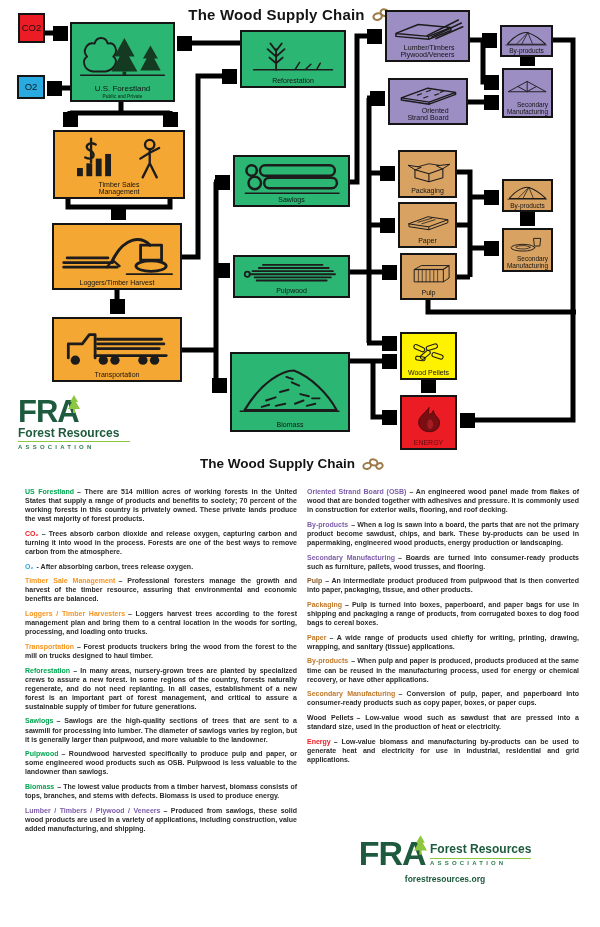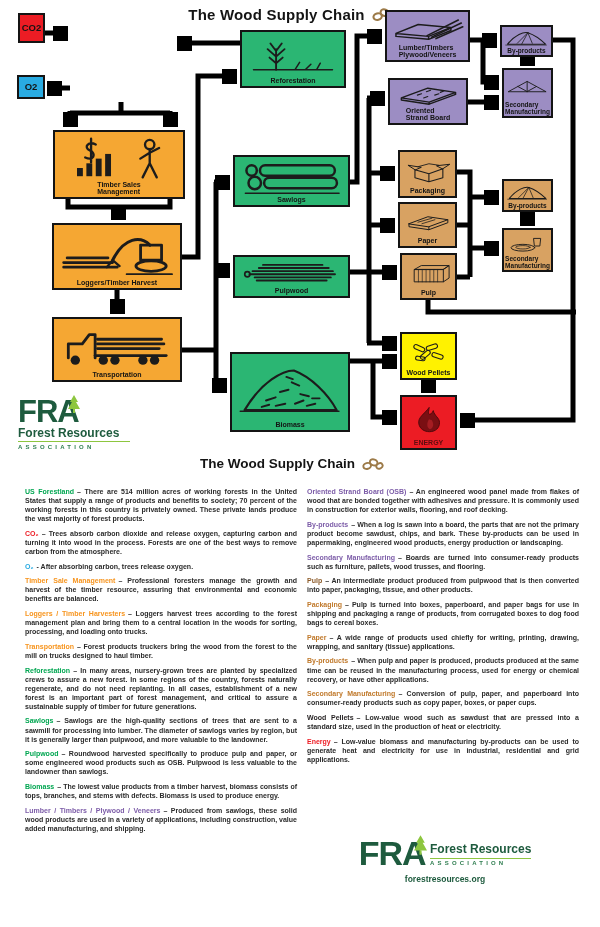--- a/index.html
+++ b/index.html
@@ -5,21 +5,21 @@
   html,body{margin:0;padding:0;background:#fff;}
   .poster{position:relative;width:600px;height:927px;background:#fff;overflow:hidden;
           font-family:"Liberation Sans","DejaVu Sans",sans-serif;color:#1a1a1a;}
   
   .title-row{position:absolute;left:0;right:16px;display:flex;align-items:center;justify-content:center;gap:7px;}
   .big-title{font-size:15px;font-weight:bold;color:#141414;letter-spacing:.2px;}
   .legend-title{font-size:13.5px;font-weight:bold;color:#141414;}
   
   .node{position:absolute;box-sizing:border-box;border:2px solid #141414;display:flex;flex-direction:column;
         align-items:center;justify-content:flex-end;padding:2px 1px 1px;}
-  .node-label{font-size:7px;font-weight:bold;line-height:1.08;text-align:left;white-space:pre-line;color:#141414;}
+  .node-label{font-size:7px;font-weight:normal;line-height:1.08;text-align:right;white-space:pre-line;color:#141414;}
   .node-sublabel{font-size:4.6px;font-weight:bold;color:#0d4d28;line-height:1.1;}
   .node svg{flex:1 1 auto;width:94%;min-height:0;stroke:#1c1c1c;fill:none;stroke-width:3;
             stroke-linecap:round;stroke-linejoin:round;}
   .gas{justify-content:center;padding:0;}
   .gas .node-label{font-size:9.5px;}
   .green{background:#2BB673;}.orange{background:#F5A733;}.purple{background:#9C8DC3;}
   .tan{background:#D8A262;}.yellow{background:#FFF200;}.redbox{background:#EC1C24;}
   .blue{background:#29ABE2;}
   .energy-label{color:#5f0c0f;}
   
@@ -104,20 +104,31 @@
   </svg>
 
   <div class="node redbox gas" style="left:18px;top:13px;width:27px;height:30px;">
     <div class="node-label">CO2</div>
   </div>
 
   <div class="node blue gas" style="left:17px;top:75px;width:28px;height:24px;">
     <div class="node-label">O2</div>
   </div>
 
+  <div class="node green" style="left:70px;top:22px;width:105px;height:80px;">
+    <svg viewBox="0 0 100 46">
+      <path d="M18,40 C8,38 6,28 12,24 C6,18 12,8 20,10 C22,2 32,2 34,10 C42,8 46,18 40,24 C46,28 42,38 32,40 Z" stroke-width="2"></path>
+      <path d="M52,4 L41,24 H47 L38,40 H66 L57,24 H63 Z" fill="#143a21" stroke="none"></path>
+      <rect x="50" y="40" width="4" height="4" fill="#143a21" stroke="none"></rect>
+      <path d="M80,12 L72,26 H76 L69,39 H91 L84,26 H88 Z" fill="#143a21" stroke="none"></path>
+      <path d="M5,44 H95" stroke-width="1.5"></path>
+    </svg>
+    <div class="node-label" style="font-size:8px;">U.S. Forestland</div>
+    <div class="node-sublabel">Public and Private</div>
+  </div>
 
   <div class="node green" style="left:240px;top:30px;width:106px;height:58px;">
     <svg viewBox="0 0 100 34">
       <path d="M32,32 V10 M32,18 L23,10 M32,18 L41,10 M32,12 L26,4 M32,12 L38,4 M32,25 L25,19 M32,25 L39,19" stroke-width="2"></path>
       <path d="M8,32 H92 M52,32 l5,-8 M63,32 l6,-6 M75,32 l4,-7" stroke-width="1.6"></path>
     </svg>
     <div class="node-label">Reforestation</div>
   </div>
 
   <div class="node orange" style="left:53px;top:130px;width:132px;height:69px;">

